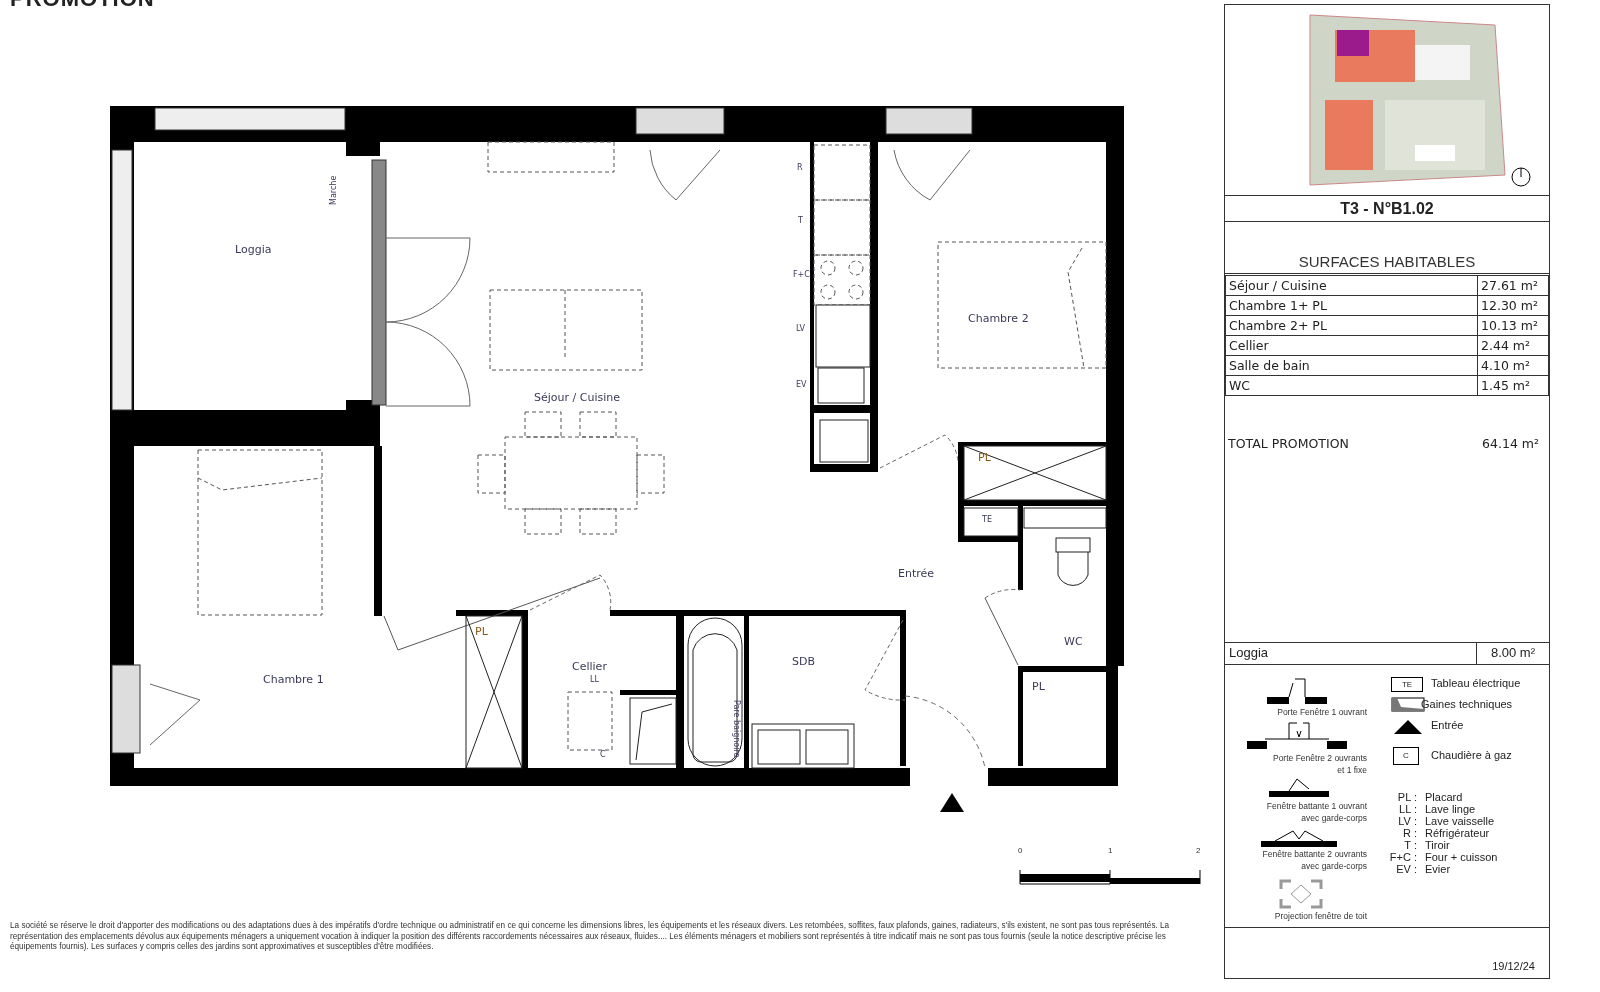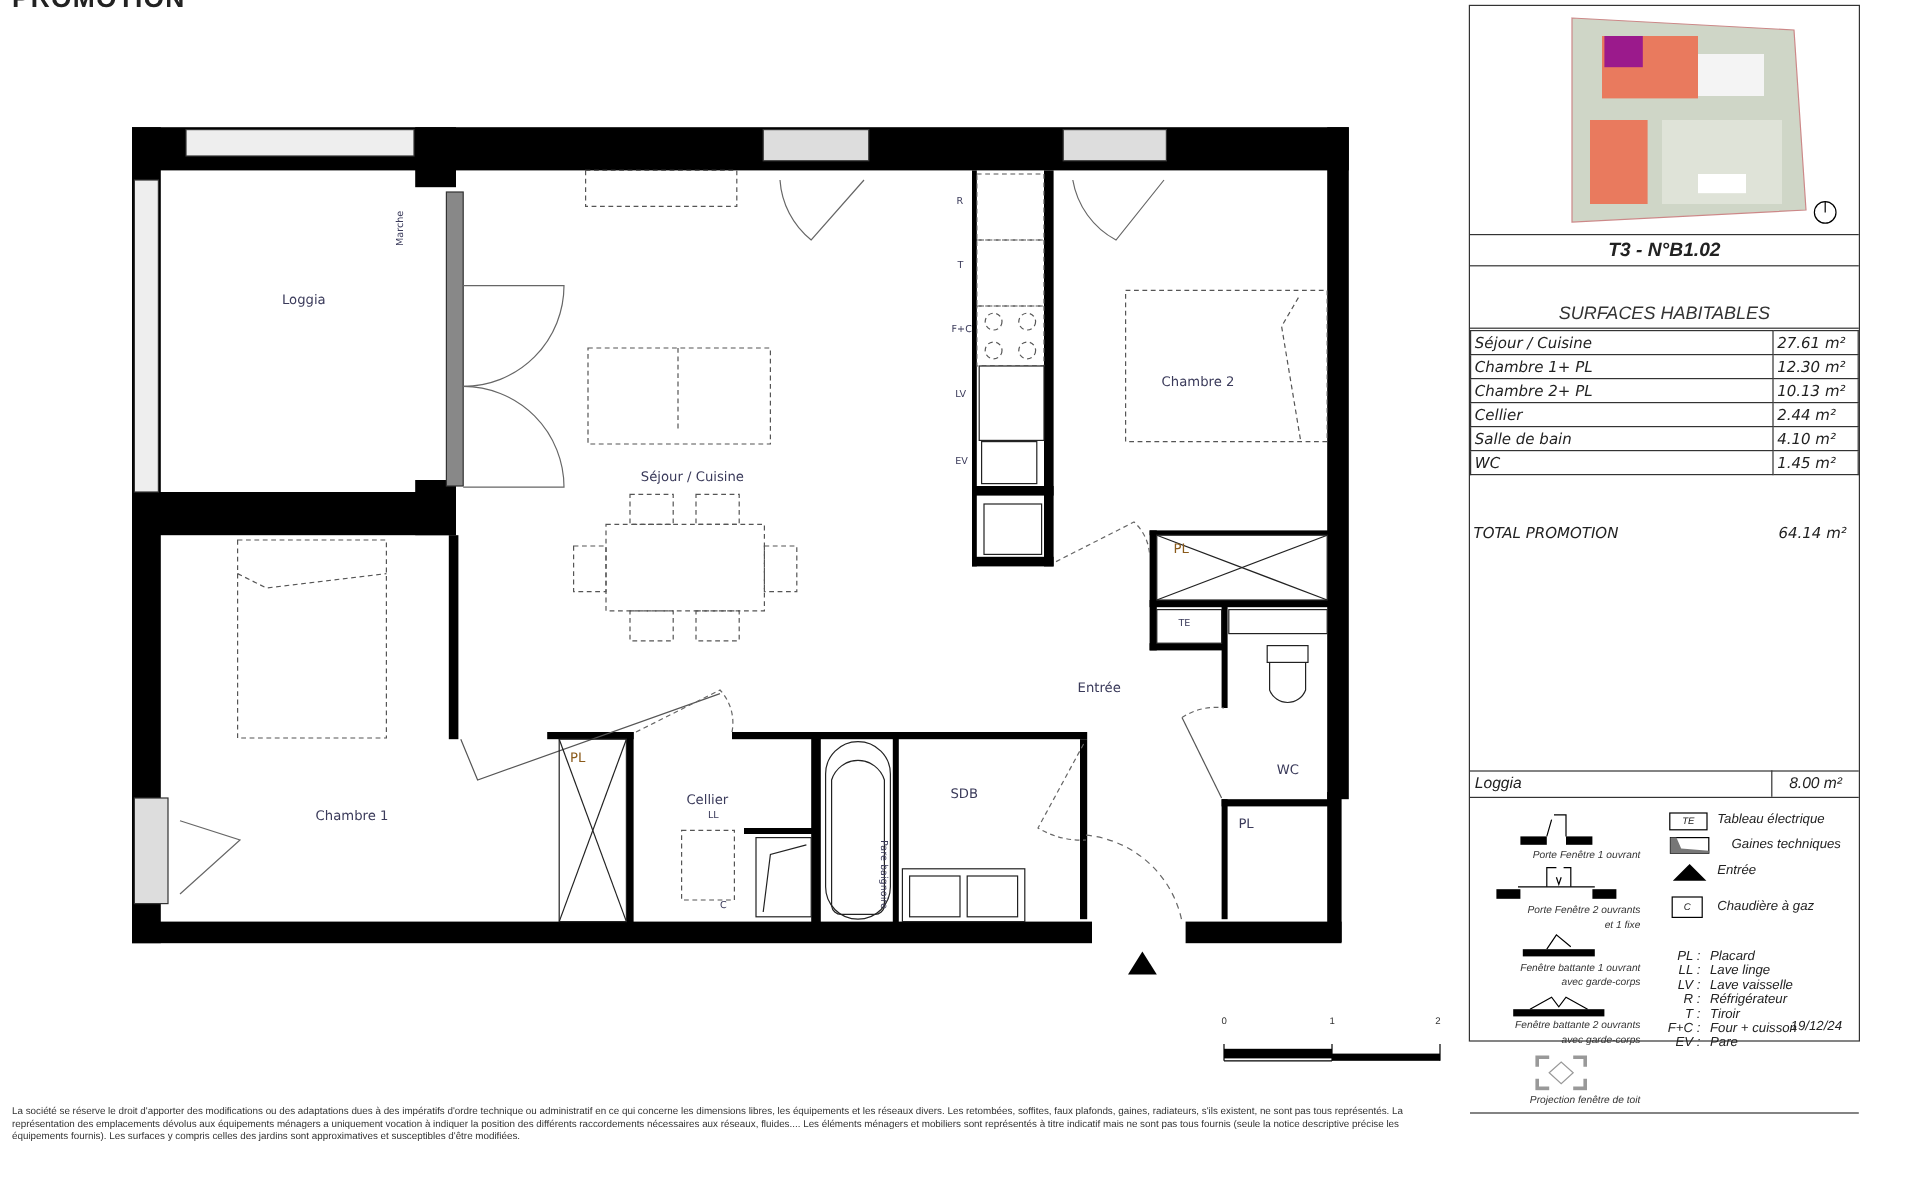--- a/index.html
+++ b/index.html
@@ -3,21 +3,21 @@
 <meta charset="utf-8">
 <style>
   html,body{margin:0;padding:0;background:#fff;}
   body{width:1600px;height:992px;position:relative;overflow:hidden;font-family:"Liberation Sans",sans-serif;color:#222;}
   .top-title{position:absolute;left:10px;top:-14px;font-weight:bold;font-size:22px;letter-spacing:1px;color:#222;}
   #plan{position:absolute;left:0;top:0;}
   .room-label{font-family:"DejaVu Sans",sans-serif;font-size:11px;fill:#3a3a5a;}
   .small-label{font-family:"DejaVu Sans",sans-serif;font-size:8px;fill:#3a3a5a;}
   .pl-label{font-family:"DejaVu Sans",sans-serif;font-size:11px;fill:#8a5a1a;}
   
-  .panel{position:absolute;left:1264px;top:4px;width:326px;height:864px;border:1px solid #333;box-sizing:border-box;font-style:italic;}
+  .panel{position:absolute;left:1264px;top:4px;width:326px;height:975px;border:1px solid #333;box-sizing:border-box;}
   .site{position:absolute;left:0;top:0;width:100%;height:190px;border-bottom:1px solid #333;}
   .hdr{position:absolute;left:0;width:100%;text-align:center;border-bottom:1px solid #333;box-sizing:border-box;}
   .h1{top:190px;height:27px;line-height:27px;font-weight:bold;font-size:16px;}
   .h2{top:217px;height:27px;line-height:27px;font-weight:bold;font-size:16px;}
   .h3{top:244px;height:25px;line-height:25px;font-size:15px;color:#333;}
   table.surf{position:absolute;left:0;top:270px;width:100%;border-collapse:collapse;font-family:"DejaVu Sans",sans-serif;font-size:12.5px;}
   table.surf td{border:1px solid #333;padding:0 3px;height:19px;}
   table.surf td.v{width:64px;text-align:left;}
   .total{position:absolute;left:0;top:425px;width:100%;height:212px;border-bottom:1px solid #333;font-family:"DejaVu Sans",sans-serif;font-size:12.5px;}
   .total .l{position:absolute;left:3px;top:6px;}
@@ -280,34 +280,34 @@
         <path d="M12,15 L22,6 L32,15 L22,24 Z" stroke="#999" fill="none"></path>
       </svg>
     <div class="lg-cap" style="left:2px;top:246px">Projection fenêtre de toit</div>
 
     <div class="lg-sym" style="left:166px;top:12px;width:30px;height:13px;border:1px solid #000;font-size:8px;text-align:center;line-height:13px">TE</div>
     <div class="lg-txt" style="left:206px;top:12px">Tableau électrique</div>
     <svg class="lg-sym" style="left:166px;top:32px" width="34" height="16">
         <rect x="1" y="1" width="32" height="13" fill="#fff" stroke="#000"></rect>
         <path d="M1,1 L1,14 L33,14 L33,12 L10,10 L6,1 Z" fill="#777"></path>
       </svg>
-    <div class="lg-txt" style="left:218px;top:33px">Gaines techniques</div>
+    <div class="lg-txt" style="left:196px;top:33px">Gaines techniques</div>
     <svg class="lg-sym" style="left:168px;top:54px" width="30" height="16">
         <polygon points="1,15 15,1 29,15" fill="#000"></polygon>
       </svg>
     <div class="lg-txt" style="left:206px;top:54px">Entrée</div>
     <div class="lg-sym" style="left:168px;top:82px;width:24px;height:16px;border:1px solid #000;font-size:8px;text-align:center;line-height:16px">C</div>
     <div class="lg-txt" style="left:206px;top:84px">Chaudière à gaz</div>
 
     <div class="abbr" style="left:156px;top:126px">
       <div><span class="k">PL :</span><span>Placard</span></div>
       <div><span class="k">LL :</span><span>Lave linge</span></div>
       <div><span class="k">LV :</span><span>Lave vaisselle</span></div>
       <div><span class="k">R :</span><span>Réfrigérateur</span></div>
       <div><span class="k">T :</span><span>Tiroir</span></div>
       <div><span class="k">F+C :</span><span>Four + cuisson</span></div>
-      <div><span class="k">EV :</span><span>Pare</span></div>
+      <div><span class="k">EV :</span><span>Evier</span></div>
     </div>
   </div>
   <div class="date">19/12/24</div>
 </div>
 
 <div class="disclaimer">La société se réserve le droit d'apporter des modifications ou des adaptations dues à des impératifs d'ordre technique ou administratif en ce qui concerne les dimensions libres, les équipements et les réseaux divers. Les retombées, soffites, faux plafonds, gaines, radiateurs, s'ils existent, ne sont pas tous représentés. La représentation des emplacements dévolus aux équipements ménagers a uniquement vocation à indiquer la position des différents raccordements nécessaires aux réseaux, fluides.... Les éléments ménagers et mobiliers sont représentés à titre indicatif mais ne sont pas tous fournis (seule la notice descriptive précise les équipements fournis). Les surfaces y compris celles des jardins sont approximatives et susceptibles d'être modifiées.</div>
 
 </body></html>

